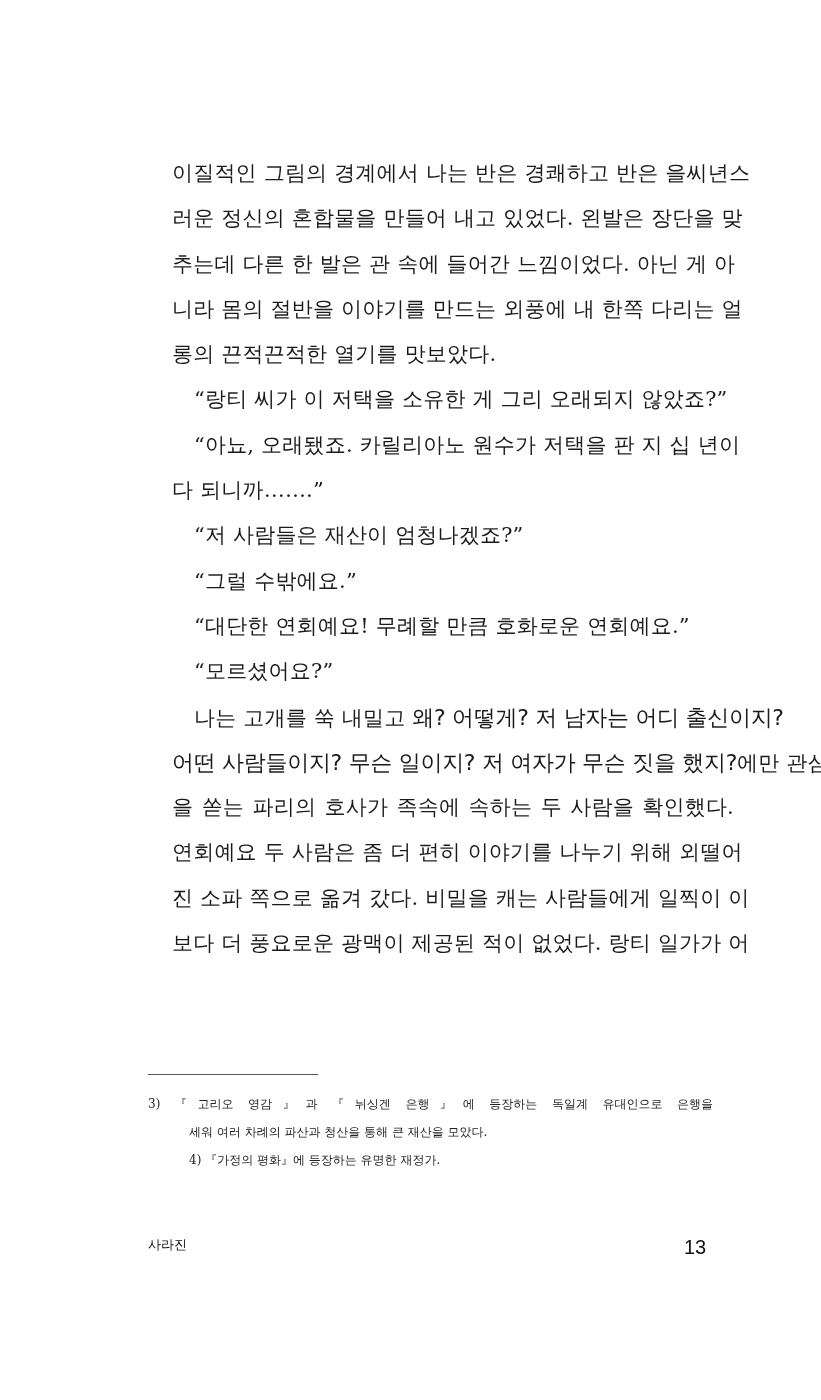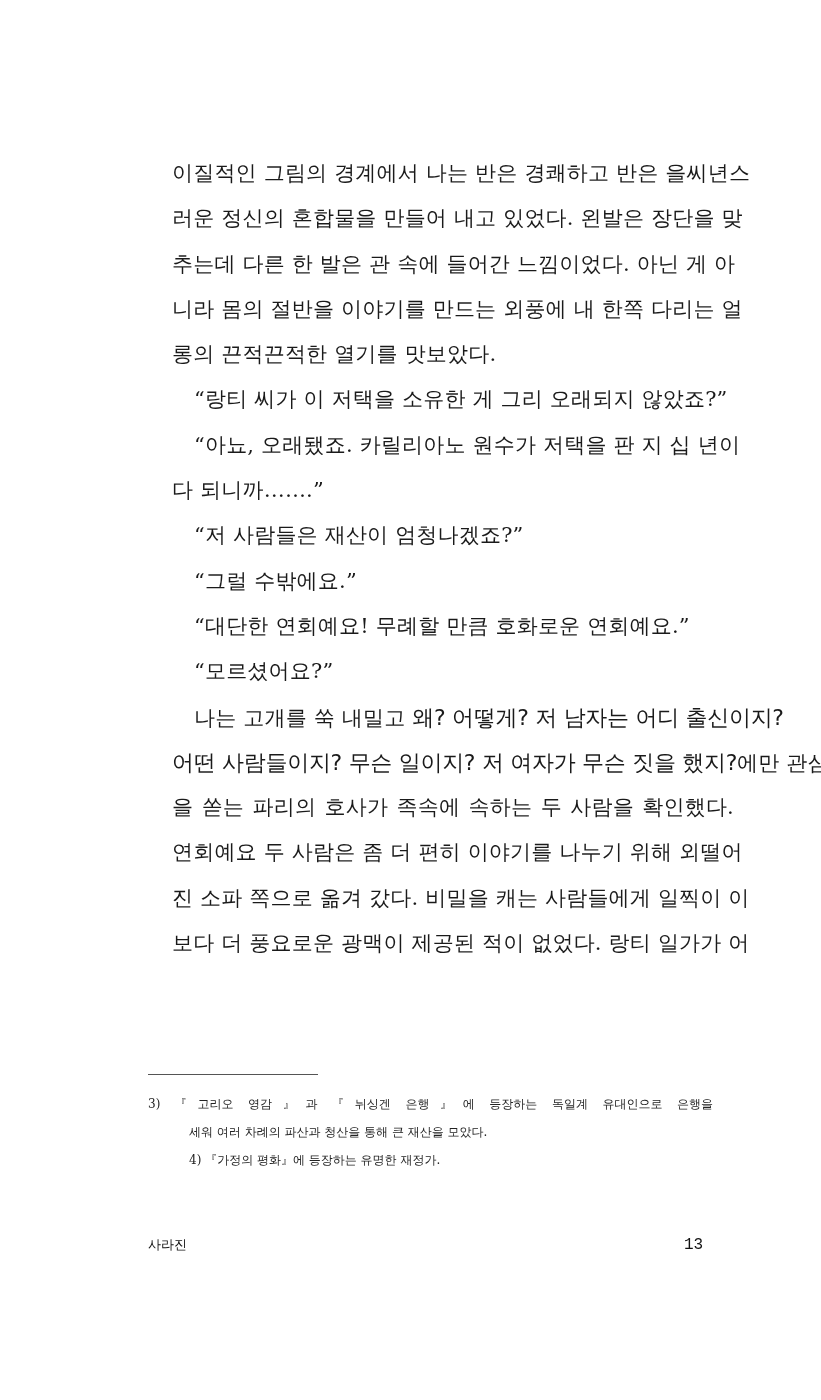--- a/index.html
+++ b/index.html
@@ -87,22 +87,22 @@
       left: 148px;
       top: 1236px;
       font-family: Liberation Mono, monospace;
       font-size: 13px;
       color: #111;
     }
     .page-number {
       position: absolute;
       left: 684px;
       top: 1236px;
-      font-family: Liberation Mono, monospace;
-      font-size: 16px;
+      font-family: Liberation Sans, sans-serif;
+      font-size: 20px;
       color: #111;
     }
   </style>
 </head>
 <body>
 
 <div class="page">
 
   <div class="body-text">
     <span class="line">이질적인 그림의 경계에서 나는 반은 경쾌하고 반은 을씨년스</span>

